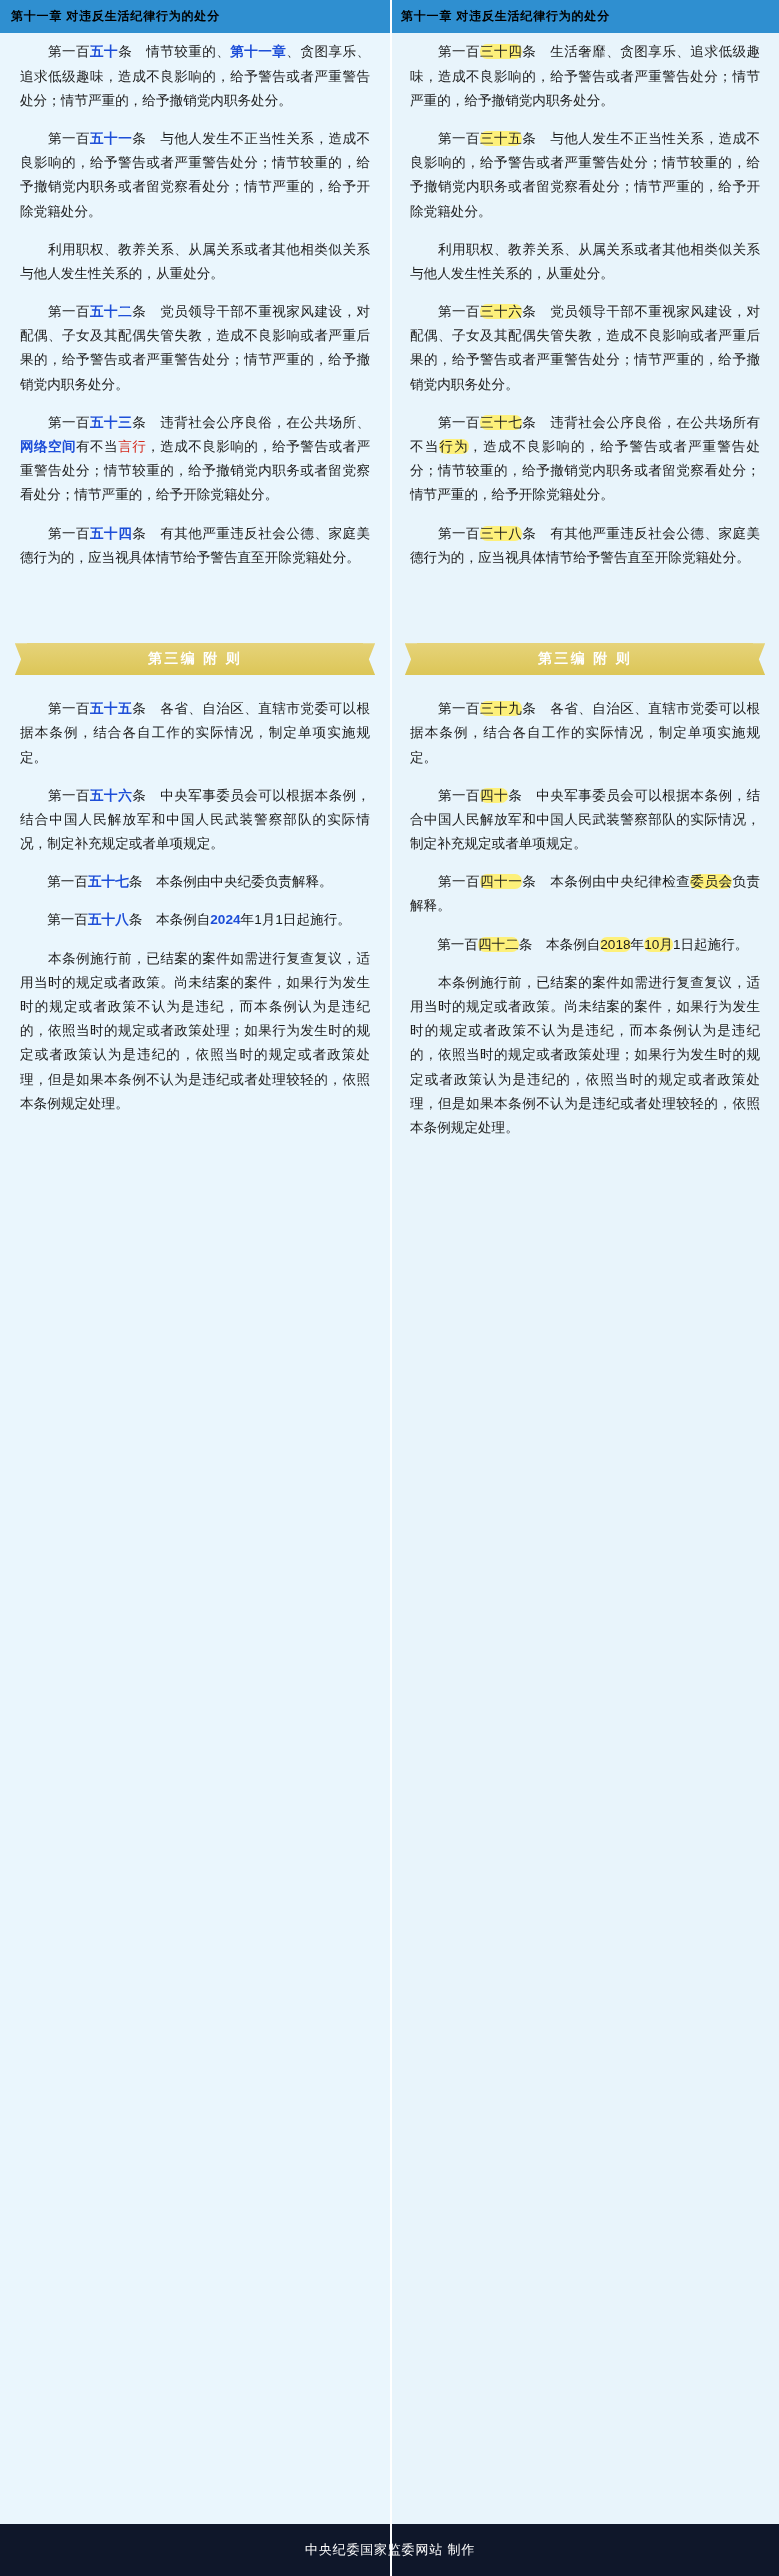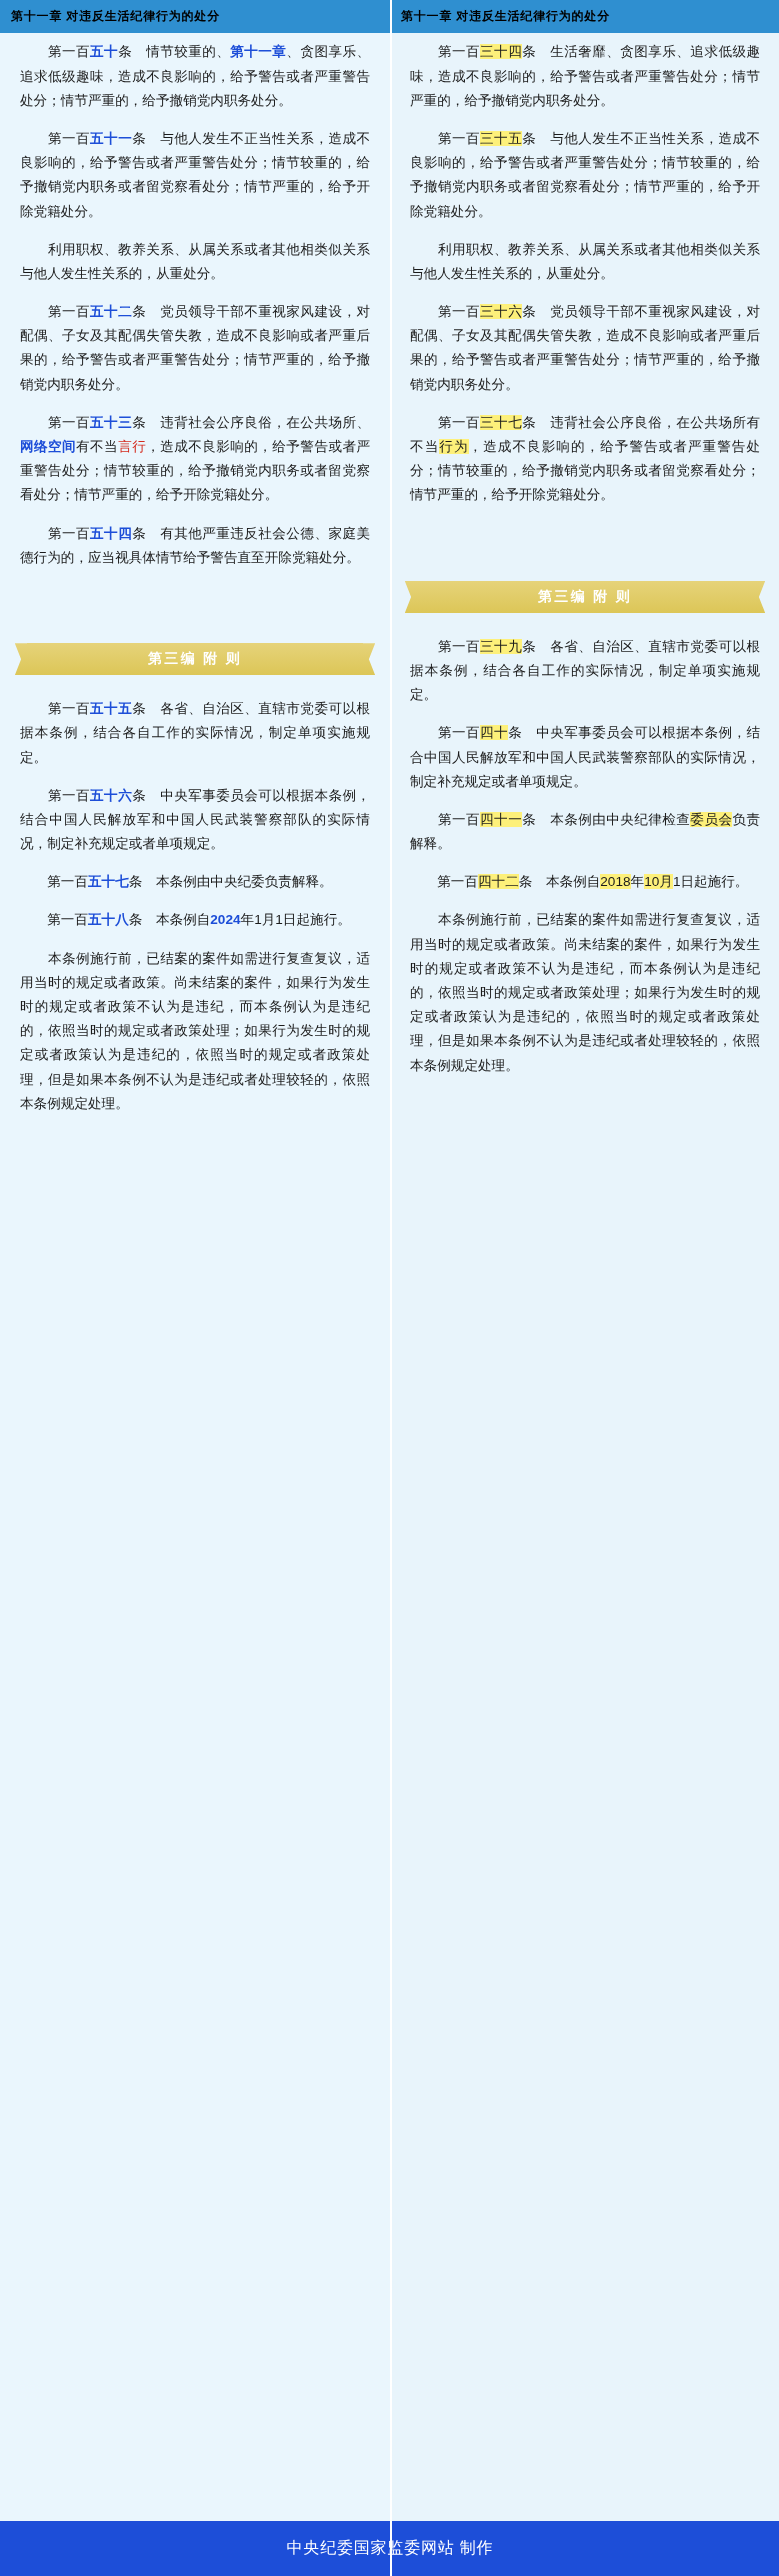--- a/index.html
+++ b/index.html
@@ -64,20 +64,21 @@
   .num-red {
     color: #1d4ed8;
     font-weight: bold;
   }
   .hl-red {
     color: #d42b1e;
     font-weight: normal;
   }
   .hl-yellow {
     background: #fdf07a;
+    border-radius: 7px;
   }
   .ribbon-wrap {
     padding: 20px 0 14px 0;
     display: flex;
     justify-content: center;
   }
   .ribbon {
     position: relative;
     background: #e2cf6a;
     background: linear-gradient(180deg,#e6d37a 0%, #dcc657 100%);
@@ -99,24 +100,24 @@
   }
   .ribbon:before {
     left: -12.5px;
     clip-path: polygon(0 0, 100% 0, 100% 100%, 0 100%, 45% 50%);
   }
   .ribbon:after {
     right: -12.5px;
     clip-path: polygon(0 0, 100% 0, 55% 50%, 100% 100%, 0 100%);
   }
   .footer {
-    background: #1d4ed8;
+    background: #0f172a;
     color: #ffffff;
     text-align: center;
-    font-size: 16px;
+    font-size: 13px;
     letter-spacing: 0.8px;
     padding: 17px 8px;
     width: 100%;
   }
   .footer-inner { display: inline-block; }
 </style>
 </head>
 <body>
 
 <div class="page">
@@ -151,20 +152,21 @@
 
     <div class="col col-right">
       <div class="chapter-header">第十一章  对违反生活纪律行为的处分</div>
       <div class="body-area">
         <div id="right-paras">
             <p class="para"><span>　　第一百</span><span class="hl-yellow">三十四</span><span>条　生活奢靡、贪图享乐、追求低级趣味，造成不良影响的，给予警告或者严重警告处分；情节严重的，给予撤销党内职务处分。</span></p>
             <p class="para"><span>　　第一百</span><span class="hl-yellow">三十五</span><span>条　与他人发生不正当性关系，造成不良影响的，给予警告或者严重警告处分；情节较重的，给予撤销党内职务或者留党察看处分；情节严重的，给予开除党籍处分。</span></p>
             <p class="para"><span>　　利用职权、教养关系、从属关系或者其他相类似关系与他人发生性关系的，从重处分。</span></p>
             <p class="para"><span>　　第一百</span><span class="hl-yellow">三十六</span><span>条　党员领导干部不重视家风建设，对配偶、子女及其配偶失管失教，造成不良影响或者严重后果的，给予警告或者严重警告处分；情节严重的，给予撤销党内职务处分。</span></p>
             <p class="para"><span>　　第一百</span><span class="hl-yellow">三十七</span><span>条　违背社会公序良俗，在公共场所有不当</span><span class="hl-yellow">行为</span><span>，造成不良影响的，给予警告或者严重警告处分；情节较重的，给予撤销党内职务或者留党察看处分；情节严重的，给予开除党籍处分。</span></p>
+            <p class="para"><span>　　第一百</span><span class="hl-yellow">三十八</span><span>条　有其他严重违反社会公德、家庭美德行为的，应当视具体情节给予警告直至开除党籍处分。</span></p>
           </div>
       </div>
       <div class="ribbon-wrap">
         <div class="ribbon">第三编  附  则</div>
       </div>
       <div class="body-area">
         <div id="right-appendix">
             <p class="para"><span>　　第一百</span><span class="hl-yellow">三十九</span><span>条　各省、自治区、直辖市党委可以根据本条例，结合各自工作的实际情况，制定单项实施规定。</span></p>
             <p class="para"><span>　　第一百</span><span class="hl-yellow">四十</span><span>条　中央军事委员会可以根据本条例，结合中国人民解放军和中国人民武装警察部队的实际情况，制定补充规定或者单项规定。</span></p>
             <p class="para"><span>　　第一百</span><span class="hl-yellow">四十一</span><span>条　本条例由中央纪律检查</span><span class="hl-yellow">委员会</span><span>负责解释。</span></p>

